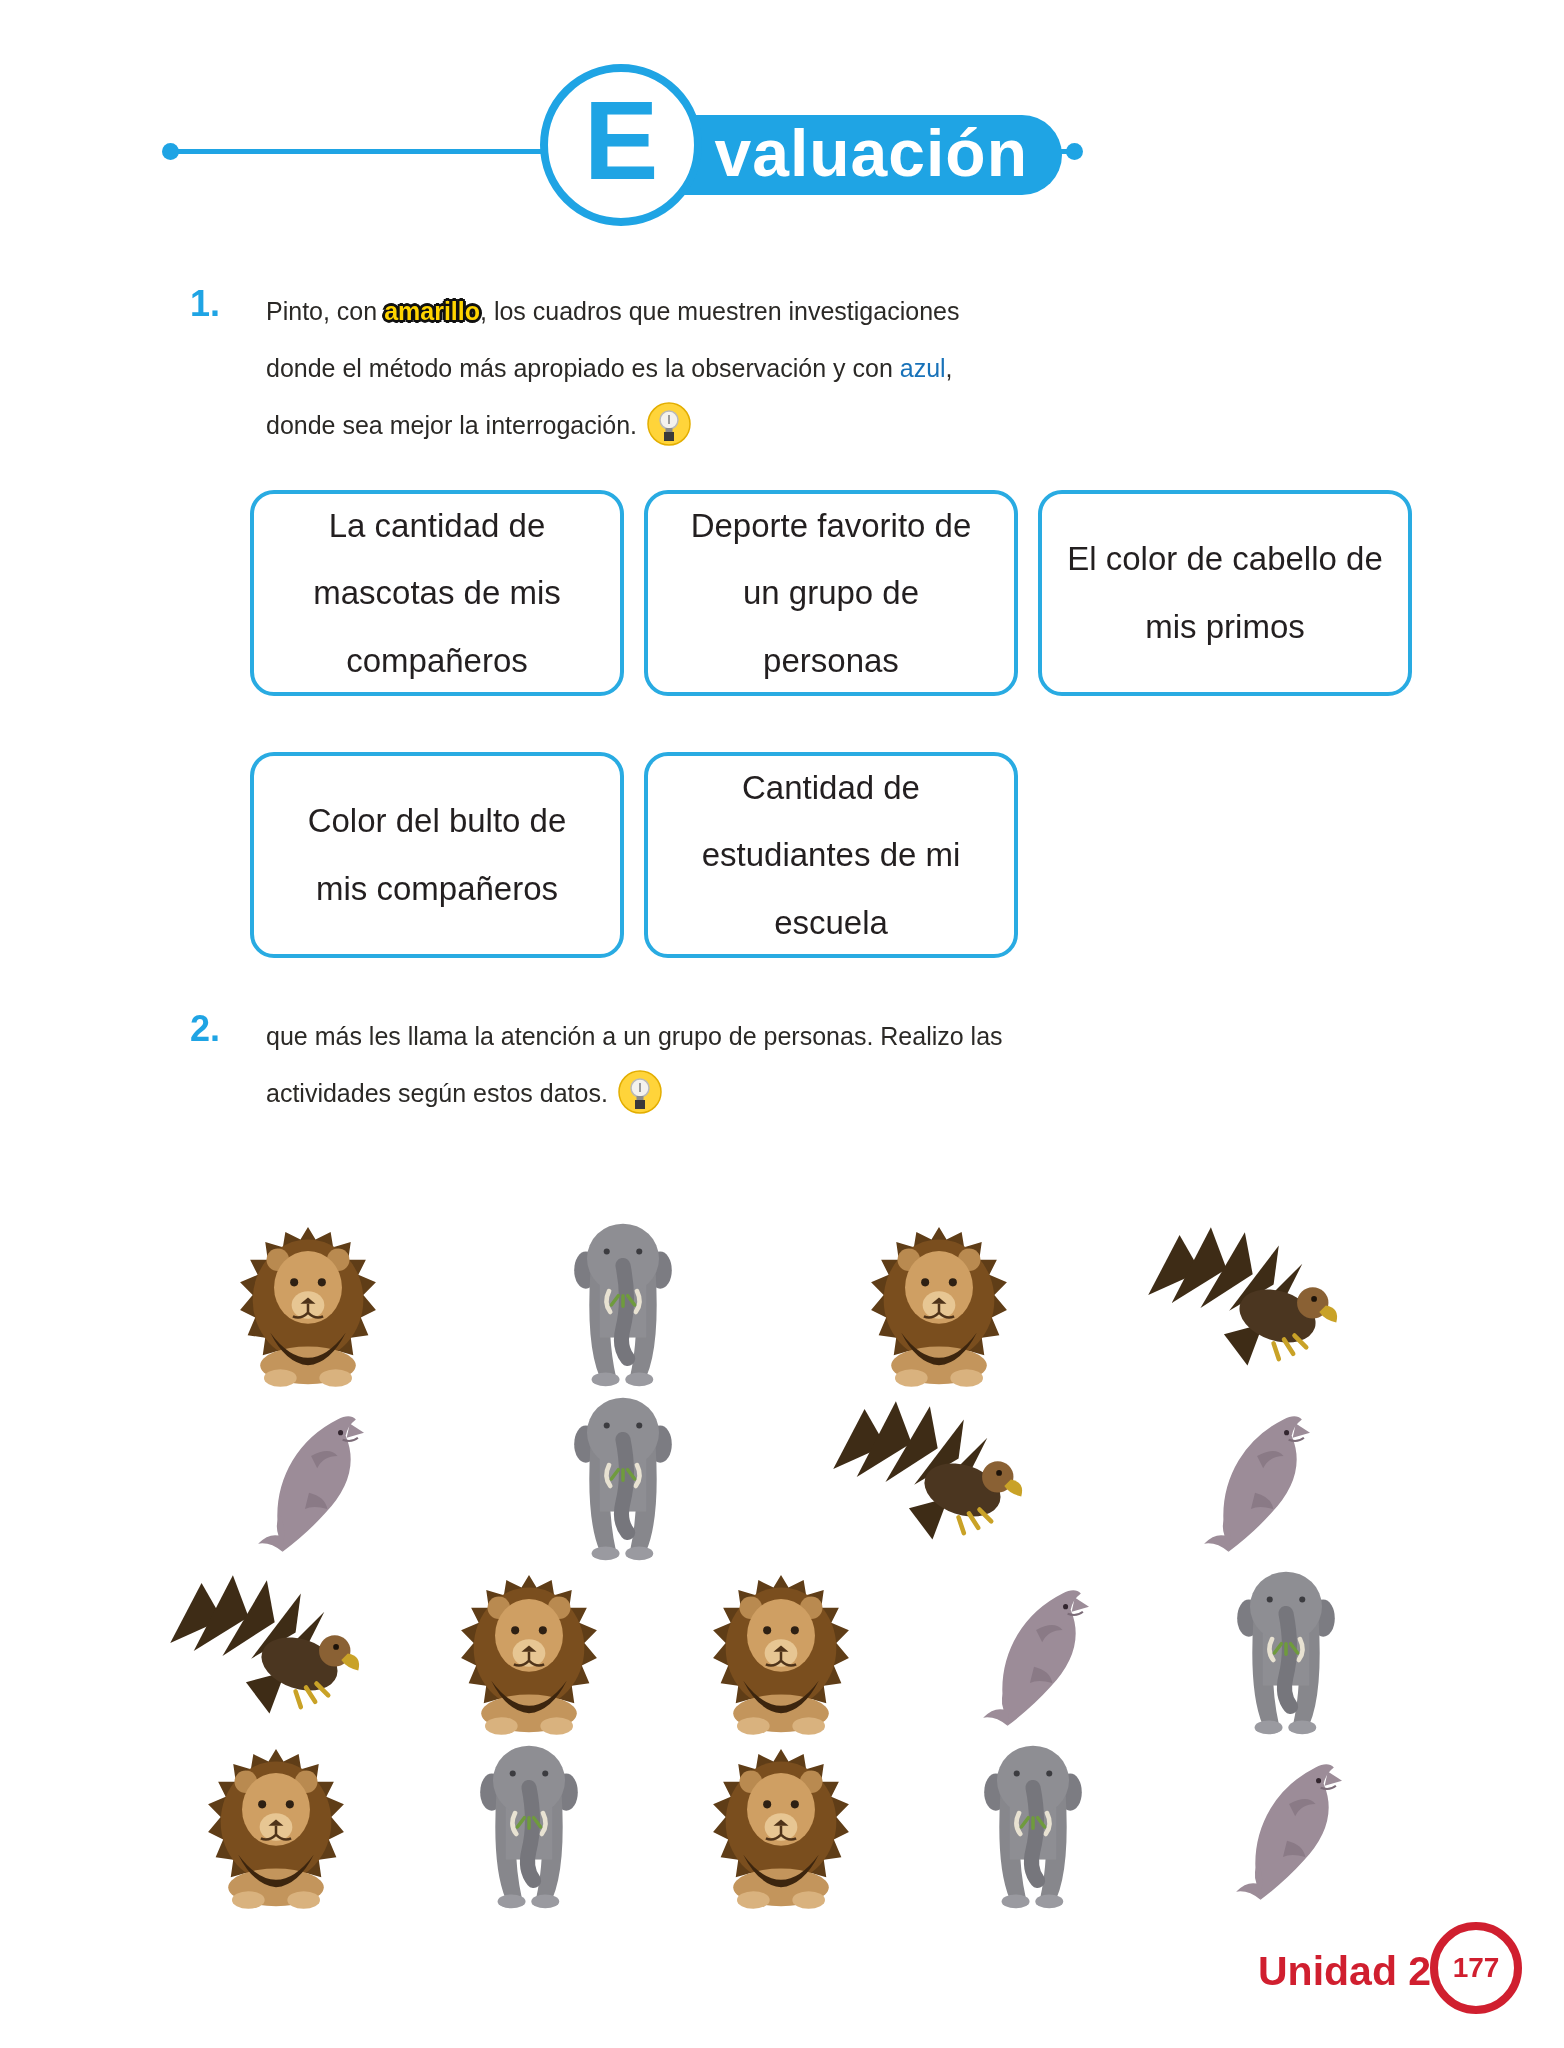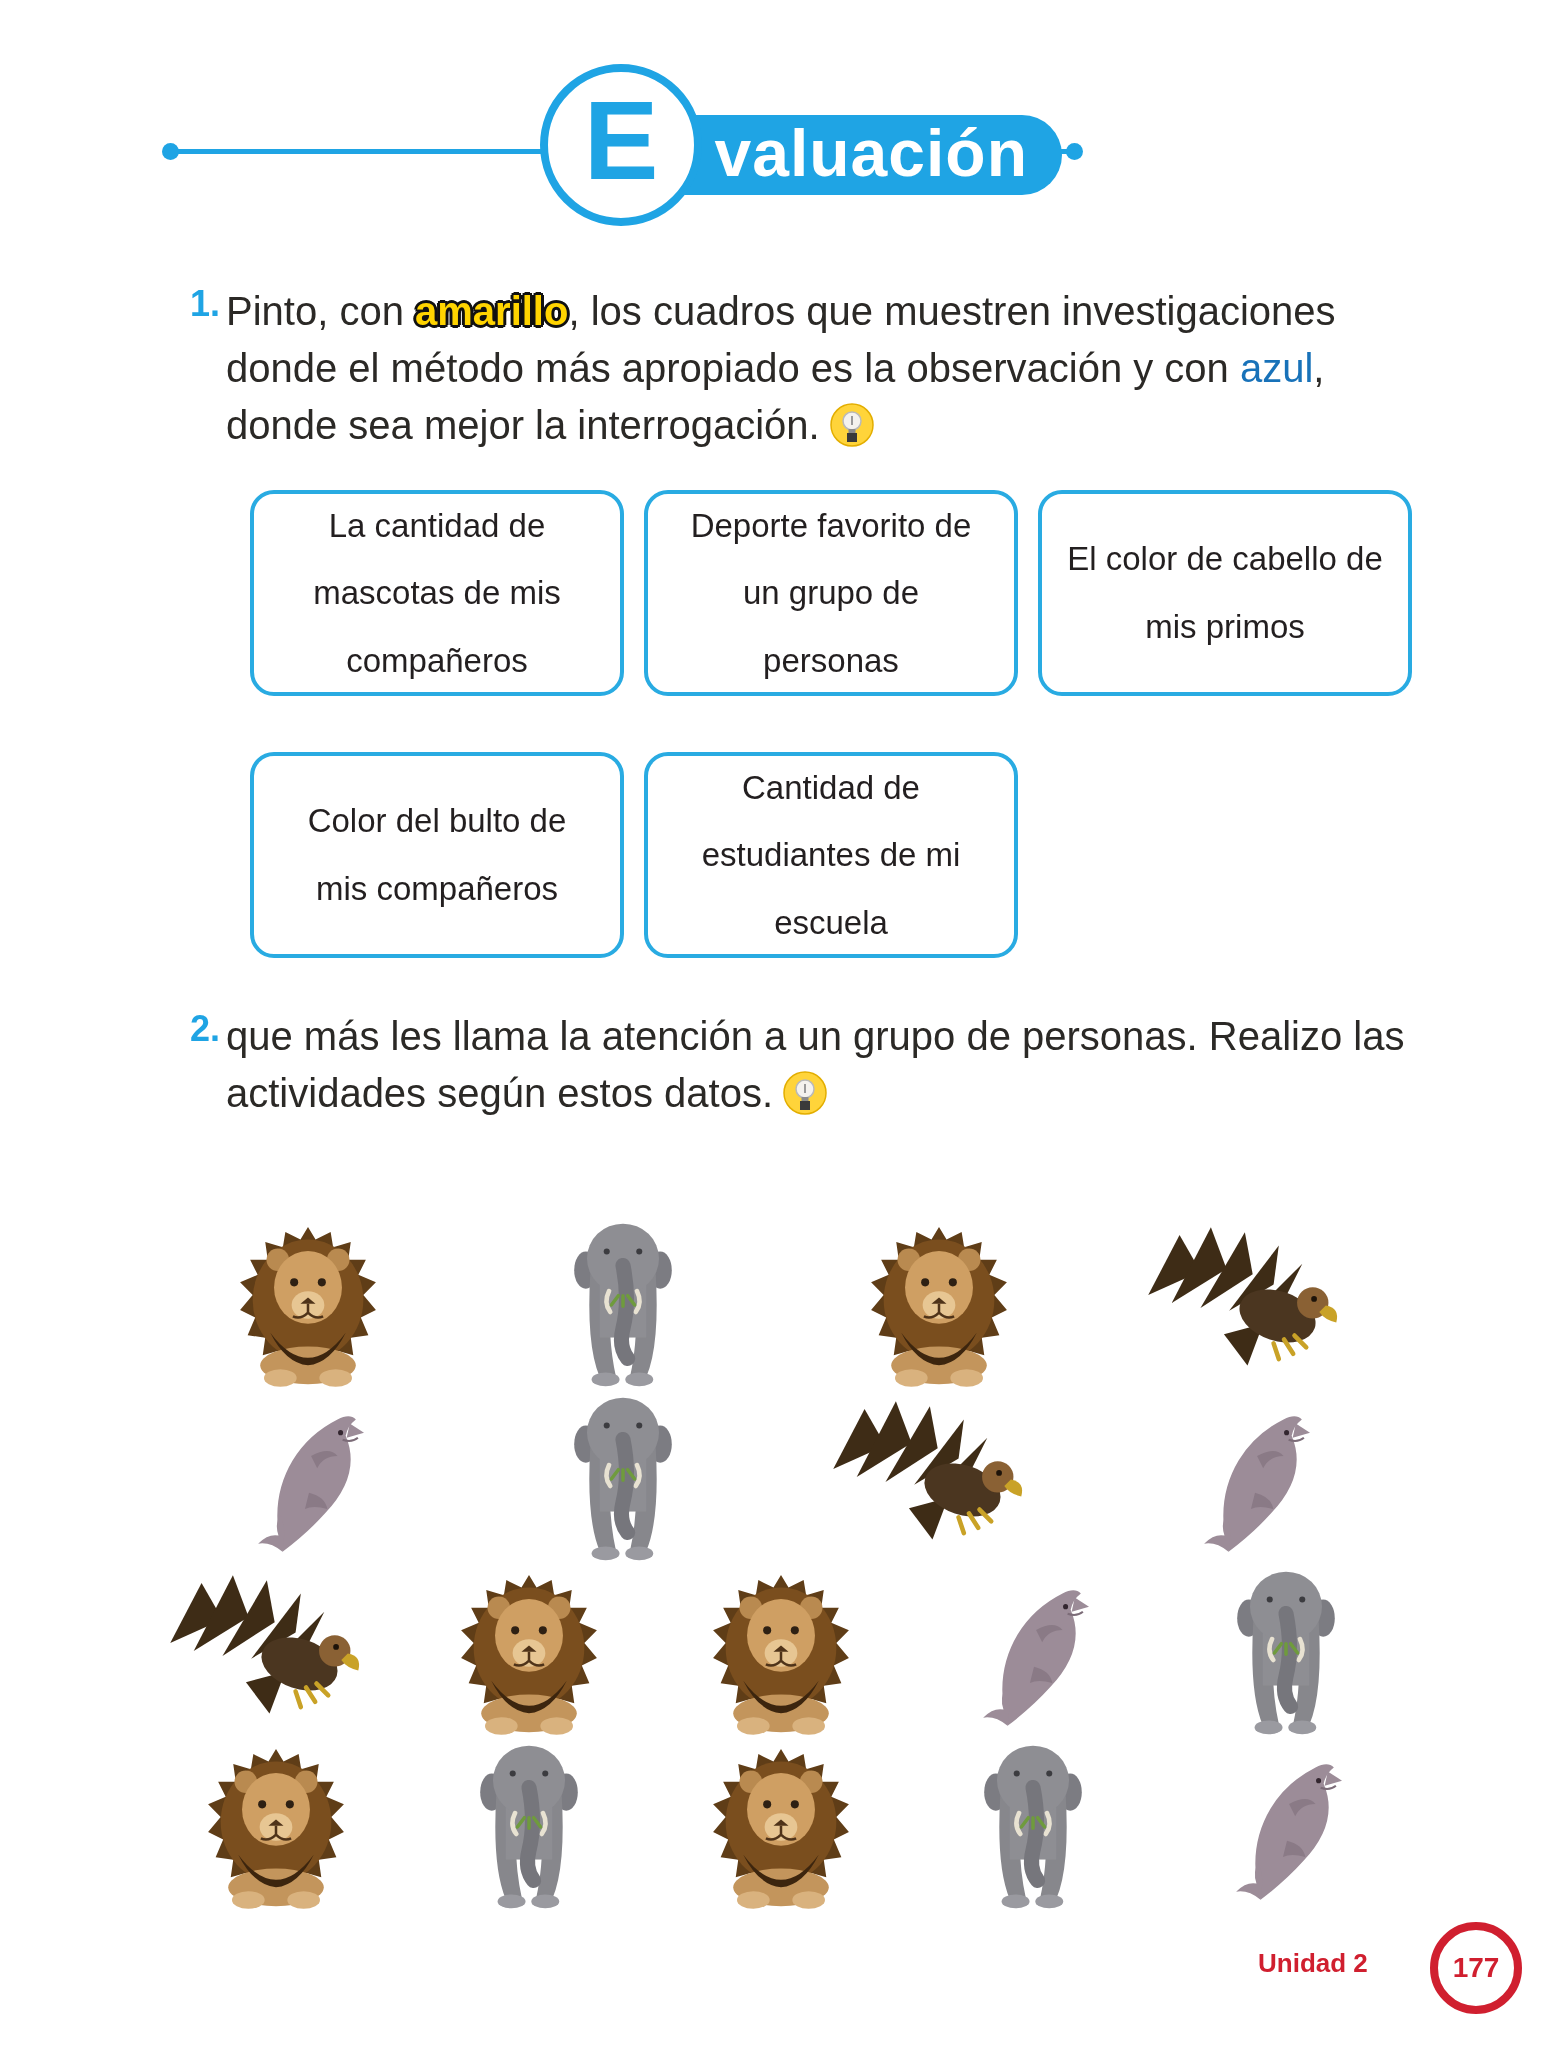--- a/index.html
+++ b/index.html
@@ -19,41 +19,41 @@
     border-radius:40px;display:flex;justify-content:flex-end;padding-right:34px;}
   .banner-pill span{color:#fff;font-weight:bold;font-size:66px;letter-spacing:1px;}
   .banner-circle{position:absolute;left:540px;top:64px;width:162px;height:162px;border-radius:50%;
     background:#fff;border:8px solid var(--banner-blue);display:flex;align-items:center;justify-content:center;}
   .banner-circle span{color:var(--banner-blue);font-weight:bold;font-size:112px;line-height:1;transform:translateY(-4px);}
 
   
   .question{position:absolute;left:190px;}
   .q1{top:283px;} .q2{top:1008px;}
   .qnum{position:absolute;left:0;top:0;font-size:36px;font-weight:bold;color:var(--banner-blue);}
-  .qtext{margin-left:36px;font-size:40px;}
+  .qtext{margin-left:76px;font-size:25px;}
   .qline{white-space:nowrap;height:57px;line-height:57px;}
   .hl-yellow{color:var(--yellow-highlight);font-weight:bold;
     text-shadow:-2px -2px 0 #111,2px -2px 0 #111,-2px 2px 0 #111,2px 2px 0 #111,0 -3px 0 #111,0 3px 0 #111,-3px 0 0 #111,3px 0 0 #111;}
   .hl-blue{color:var(--azul-text);font-weight:normal;}
   .bulb{display:inline-block;vertical-align:middle;margin-left:10px;transform:translateY(-3px);}
 
   
   .boxes{position:absolute;left:250px;top:490px;width:1162px;display:flex;flex-wrap:wrap;column-gap:20px;row-gap:56px;}
   .box{width:374px;height:206px;border:4px solid var(--box-border-blue);border-radius:24px;background:#fff;
     display:flex;align-items:center;justify-content:center;text-align:center;padding:0 24px;}
   .box-label{font-size:33px;line-height:2.05;color:#231F20;}
 
   
   .grid{position:absolute;left:150px;top:1218px;width:1262px;}
   .grid-row{display:flex;justify-content:space-around;align-items:center;height:174px;}
   .row4 .cell{width:315px;} .row5 .cell{width:252px;}
   .cell{display:flex;align-items:center;justify-content:center;height:174px;}
 
   
-  .unit{position:absolute;left:1258px;top:1948px;font-size:26px;font-weight:bold;color:var(--footer-red);}
+  .unit{position:absolute;left:1258px;top:1948px;font-size:41px;font-weight:bold;color:var(--footer-red);}
   .pagenum-circle{position:absolute;left:1430px;top:1922px;width:92px;height:92px;border:8px solid var(--footer-red);
     border-radius:50%;display:flex;align-items:center;justify-content:center;background:#fff;}
   .pagenum-circle span{color:var(--footer-red);font-weight:bold;font-size:28px;}
 </style>
 </head>
 <body>
 
 <div class="page">
 
   <header>

